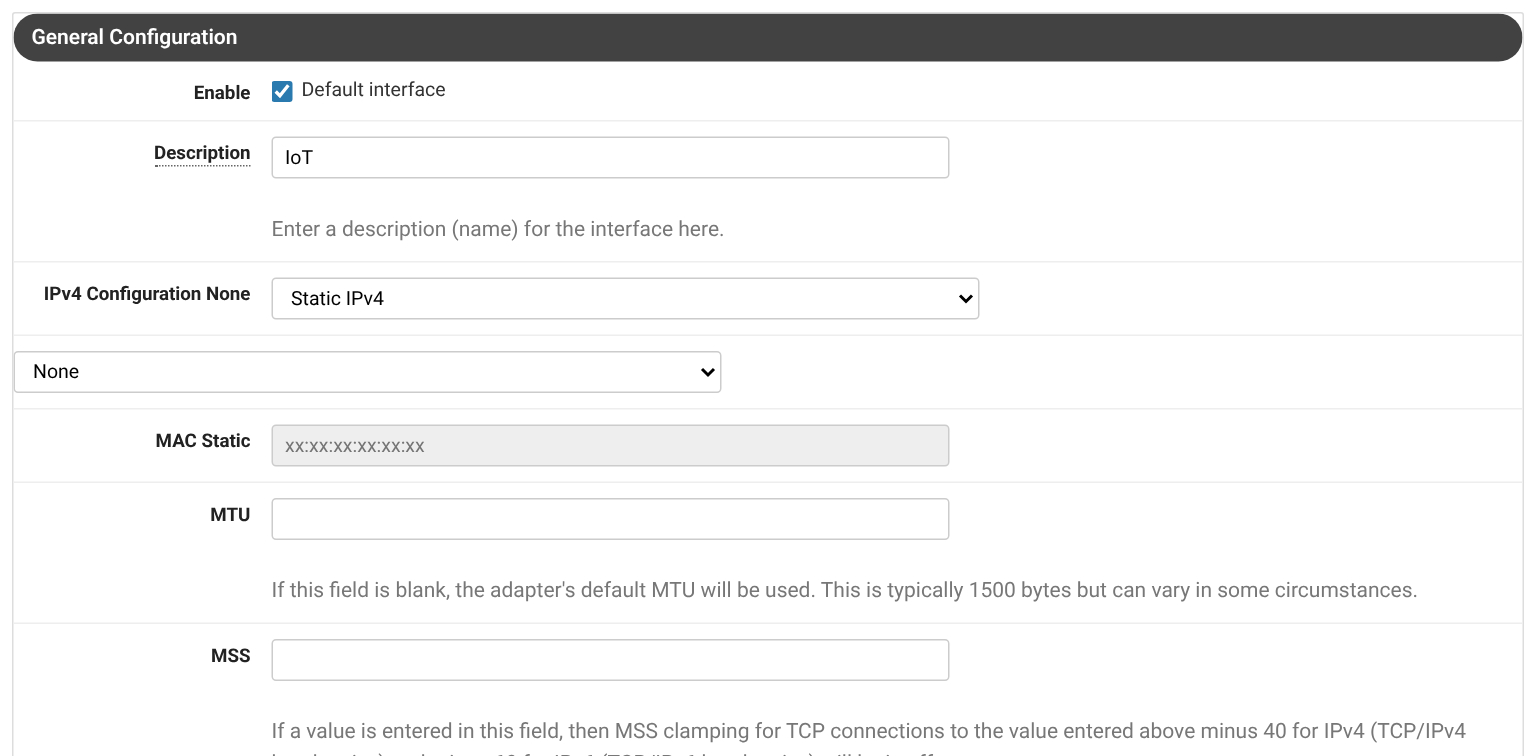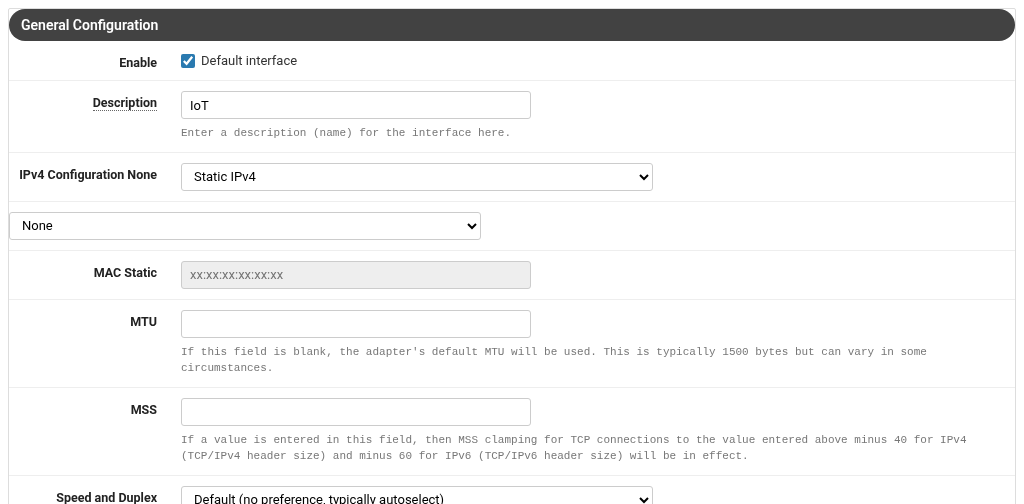--- a/index.html
+++ b/index.html
@@ -25,21 +25,21 @@
   }
   .form-row {
     display: flex;
     padding: 10px 12px 10px 0;
     border-bottom: 1px solid #eee;
   }
   .form-row:last-child { border-bottom: none; }
   .form-label {
     width: 172px;
     text-align: right;
-    padding-right: 24px;
+    padding-right: 14px;
     padding-top: 4px;
     font-weight: 700;
     font-size: 12.5px;
     color: #222;
     flex-shrink: 0;
   }
   .form-label.underlined span {
     border-bottom: 1px dotted #666;
   }
   .form-control {
@@ -51,42 +51,41 @@
     align-items: center;
     gap: 6px;
     padding-top: 2px;
   }
   input[type="checkbox"] {
     width: 14px;
     height: 14px;
     accent-color: #2a7ab0;
   }
   .text-input, .select-input {
-    width: 350px;
+    width: 452px;
     max-width: 100%;
     height: 28px;
     border: 1px solid #ccc;
     border-radius: 3px;
     padding: 4px 8px;
     font-size: 13px;
     font-family: inherit;
     background: #fff;
   }
   .select-wide { width: 472px; }
   .text-input.readonly {
     background: #eeeeee;
     color: #777;
   }
   .help {
     color: #777;
-    font-size: 11px;
-    margin-top: 6px;
+    font-size: 14px;
+    margin-top: 24px;
     line-height: 1.5;
     max-width: 820px;
-    font-family: Liberation Mono, monospace;
   }
 </style>
 </head>
 <body>
 
 <div class="panel">
   <div class="panel-header">General Configuration</div>
 
   <div class="form-row">
     <div class="form-label">Enable</div>

